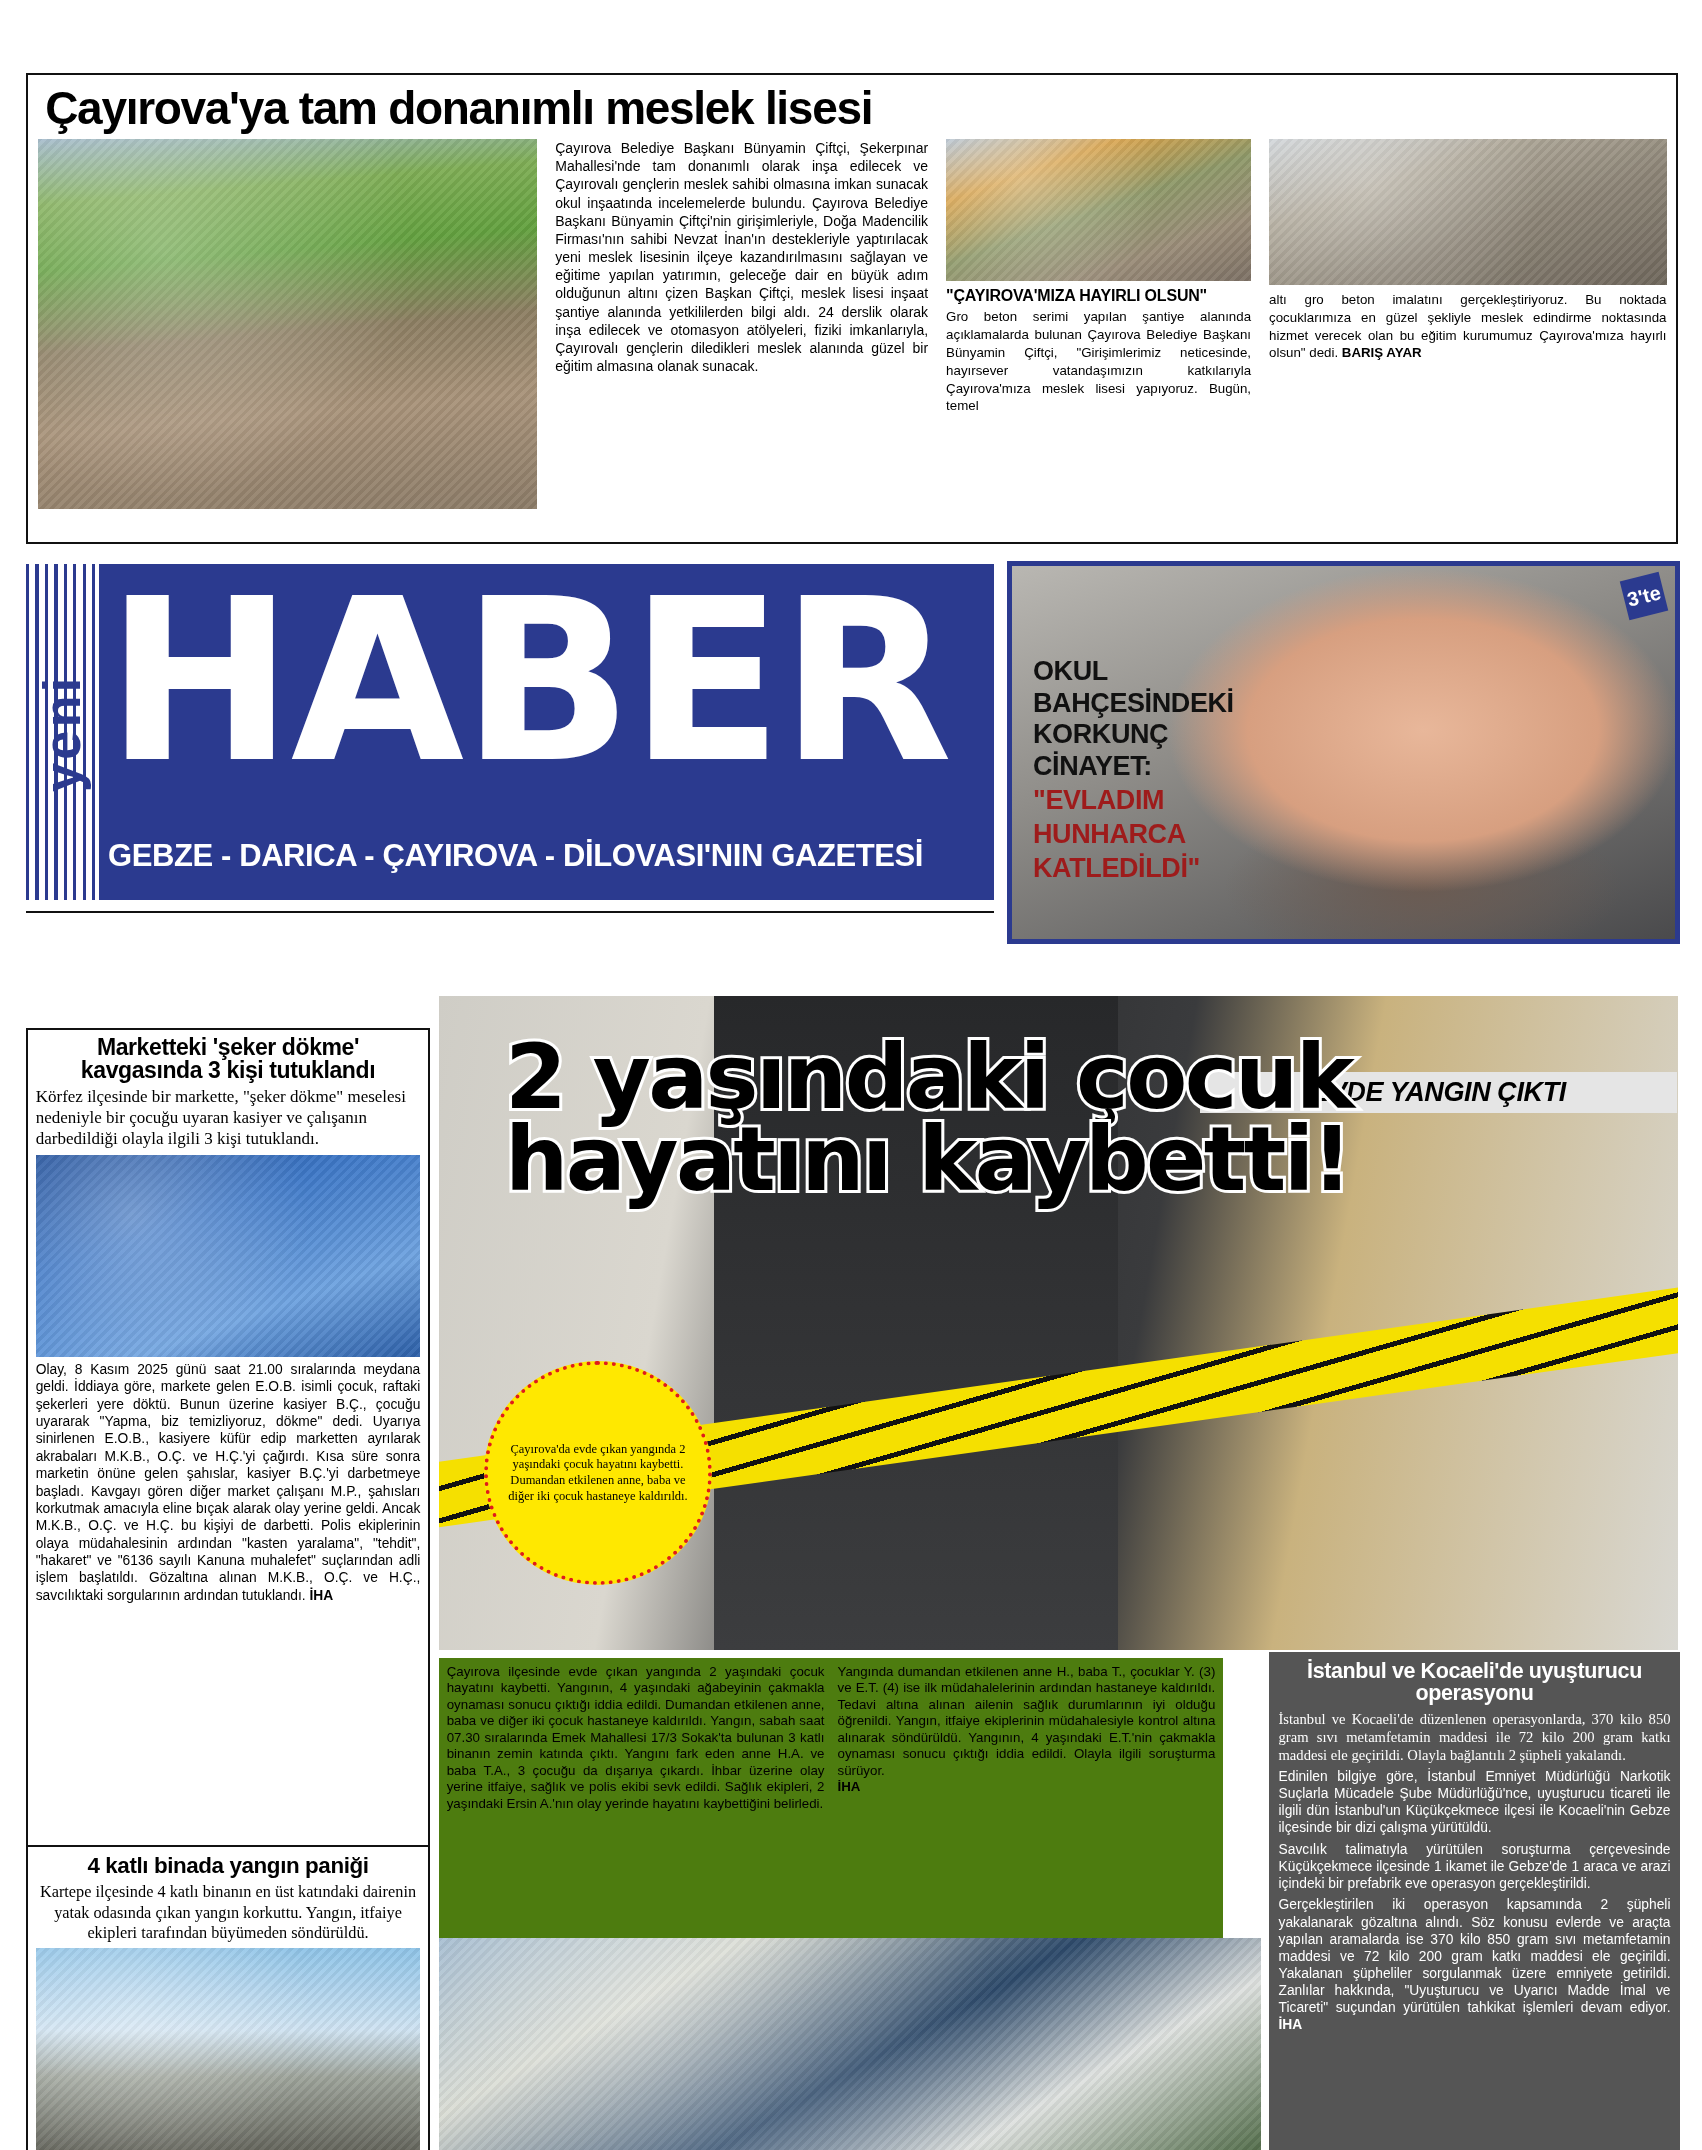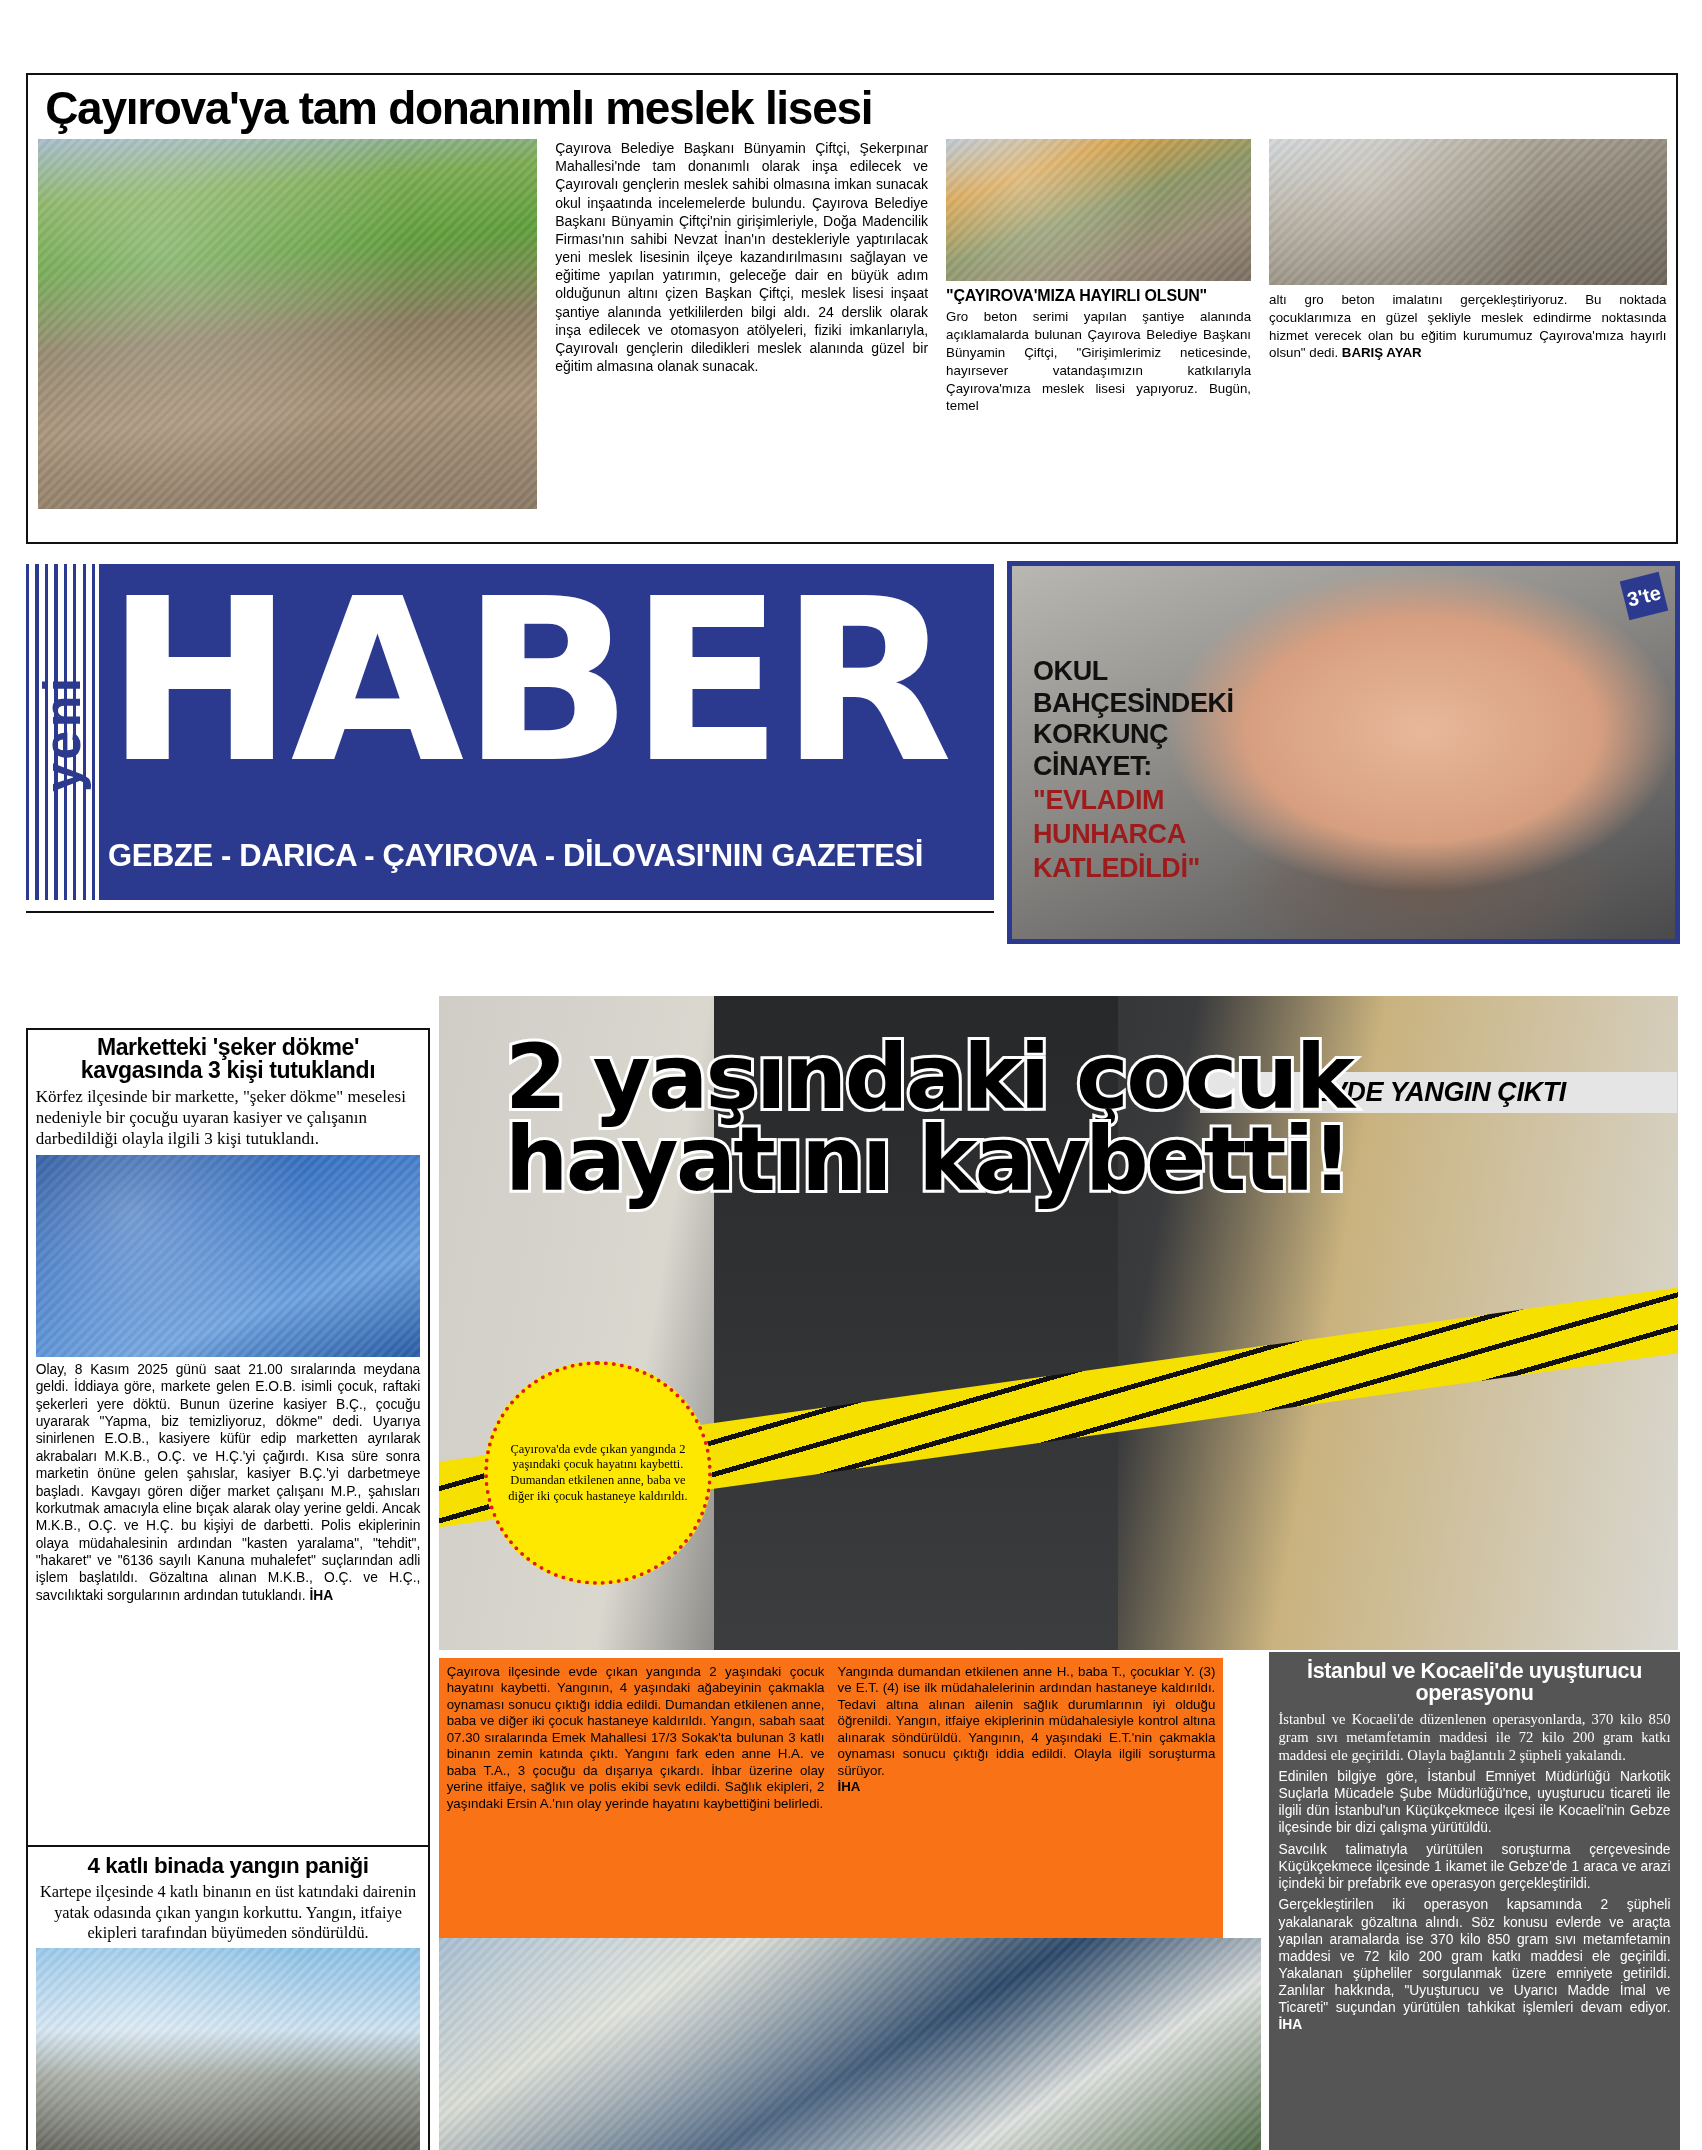--- a/index.html
+++ b/index.html
@@ -108,21 +108,21 @@
   #main-head div{ font-size:89px; font-weight:bold; line-height:.92; letter-spacing:-2.6px;
      color:#000; -webkit-text-stroke:6px #fff; paint-order:stroke fill; font-family:"DejaVu Sans", sans-serif;}
   #main-oval{ position:absolute; left:484px; top:1361px; width:228px; height:224px; z-index:8;
      background:#ffe800; border-radius:50%;
      border:4.7px dotted #e01b1b;
      display:flex; align-items:center; justify-content:center; padding:13.8px 14.6px;}
   #main-oval p{ font-size:12.5px; line-height:1.26; text-align:center;
      font-family:"Liberation Serif", serif;}
 
   #main-text{ position:absolute; left:439px; top:1658px; width:784px; height:361px;
-     background:#f97316; padding:6px 7.7px; }
+     background:#4d7c0f; padding:6px 7.7px; }
   #main-text .cols{ display:flex; gap:13px; }
   #main-text .c{ width:50%; font-size:13.3px; line-height:1.24;}
   #main-photo2{ position:absolute; left:439px; top:1938px; width:822px; height:241px;
      background:linear-gradient(150deg,#9db7cd 0%, #d6d9d0 25%, #2d4a6b 52%, #dfe2e0 72%, #3c5a32 100%);}
 
   
   #drug-op{ position:absolute; left:1269px; top:1652px; width:411px; height:716px;
      background:#555555; color:#fff; padding:7.7px 9.5px;}
   #drug-op h2{ font-size:21.5px; font-weight:bold; line-height:1.04; text-align:center; letter-spacing:-0.4px;}
   #drug-op .lede{ font-size:14.6px; line-height:1.24; margin-top:5.2px; font-family:"Liberation Serif", serif;}

